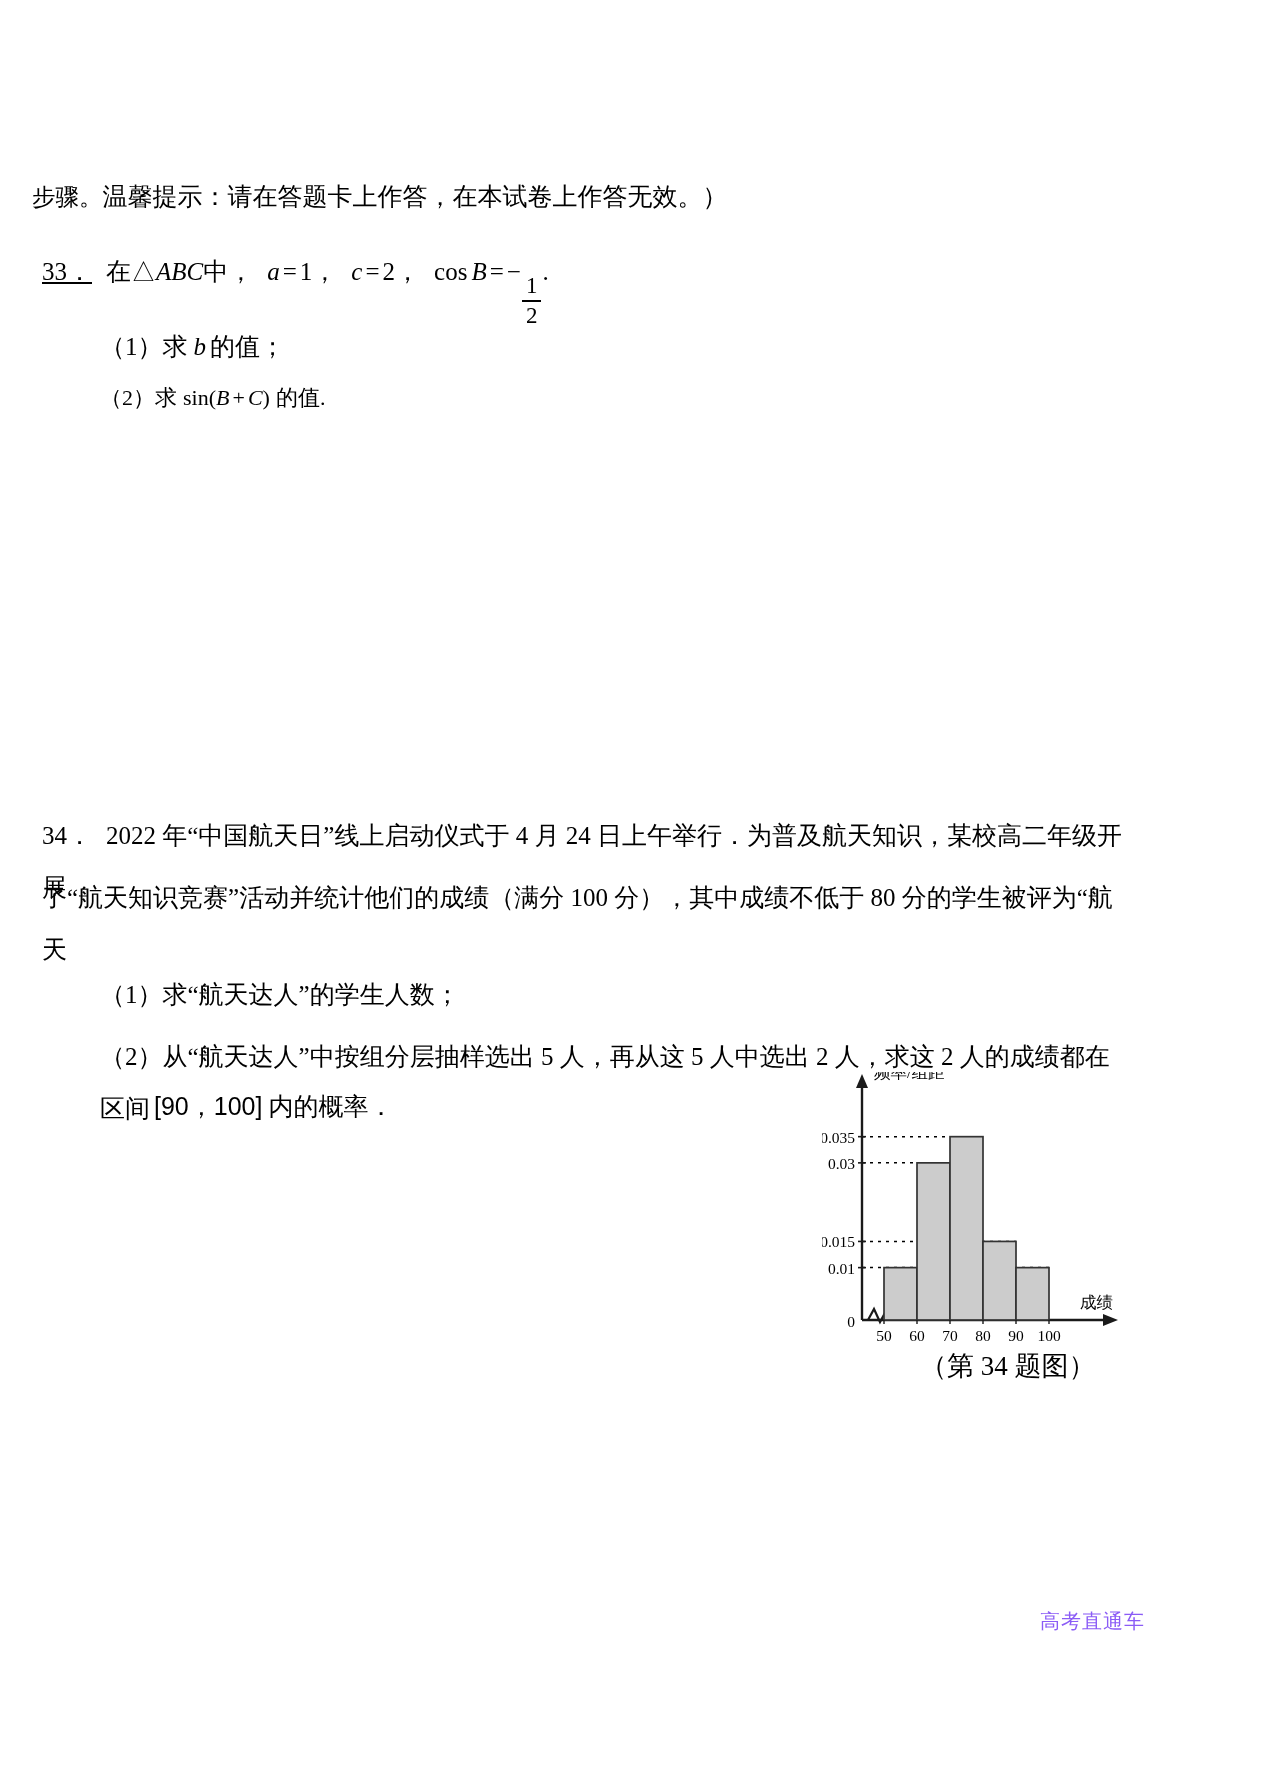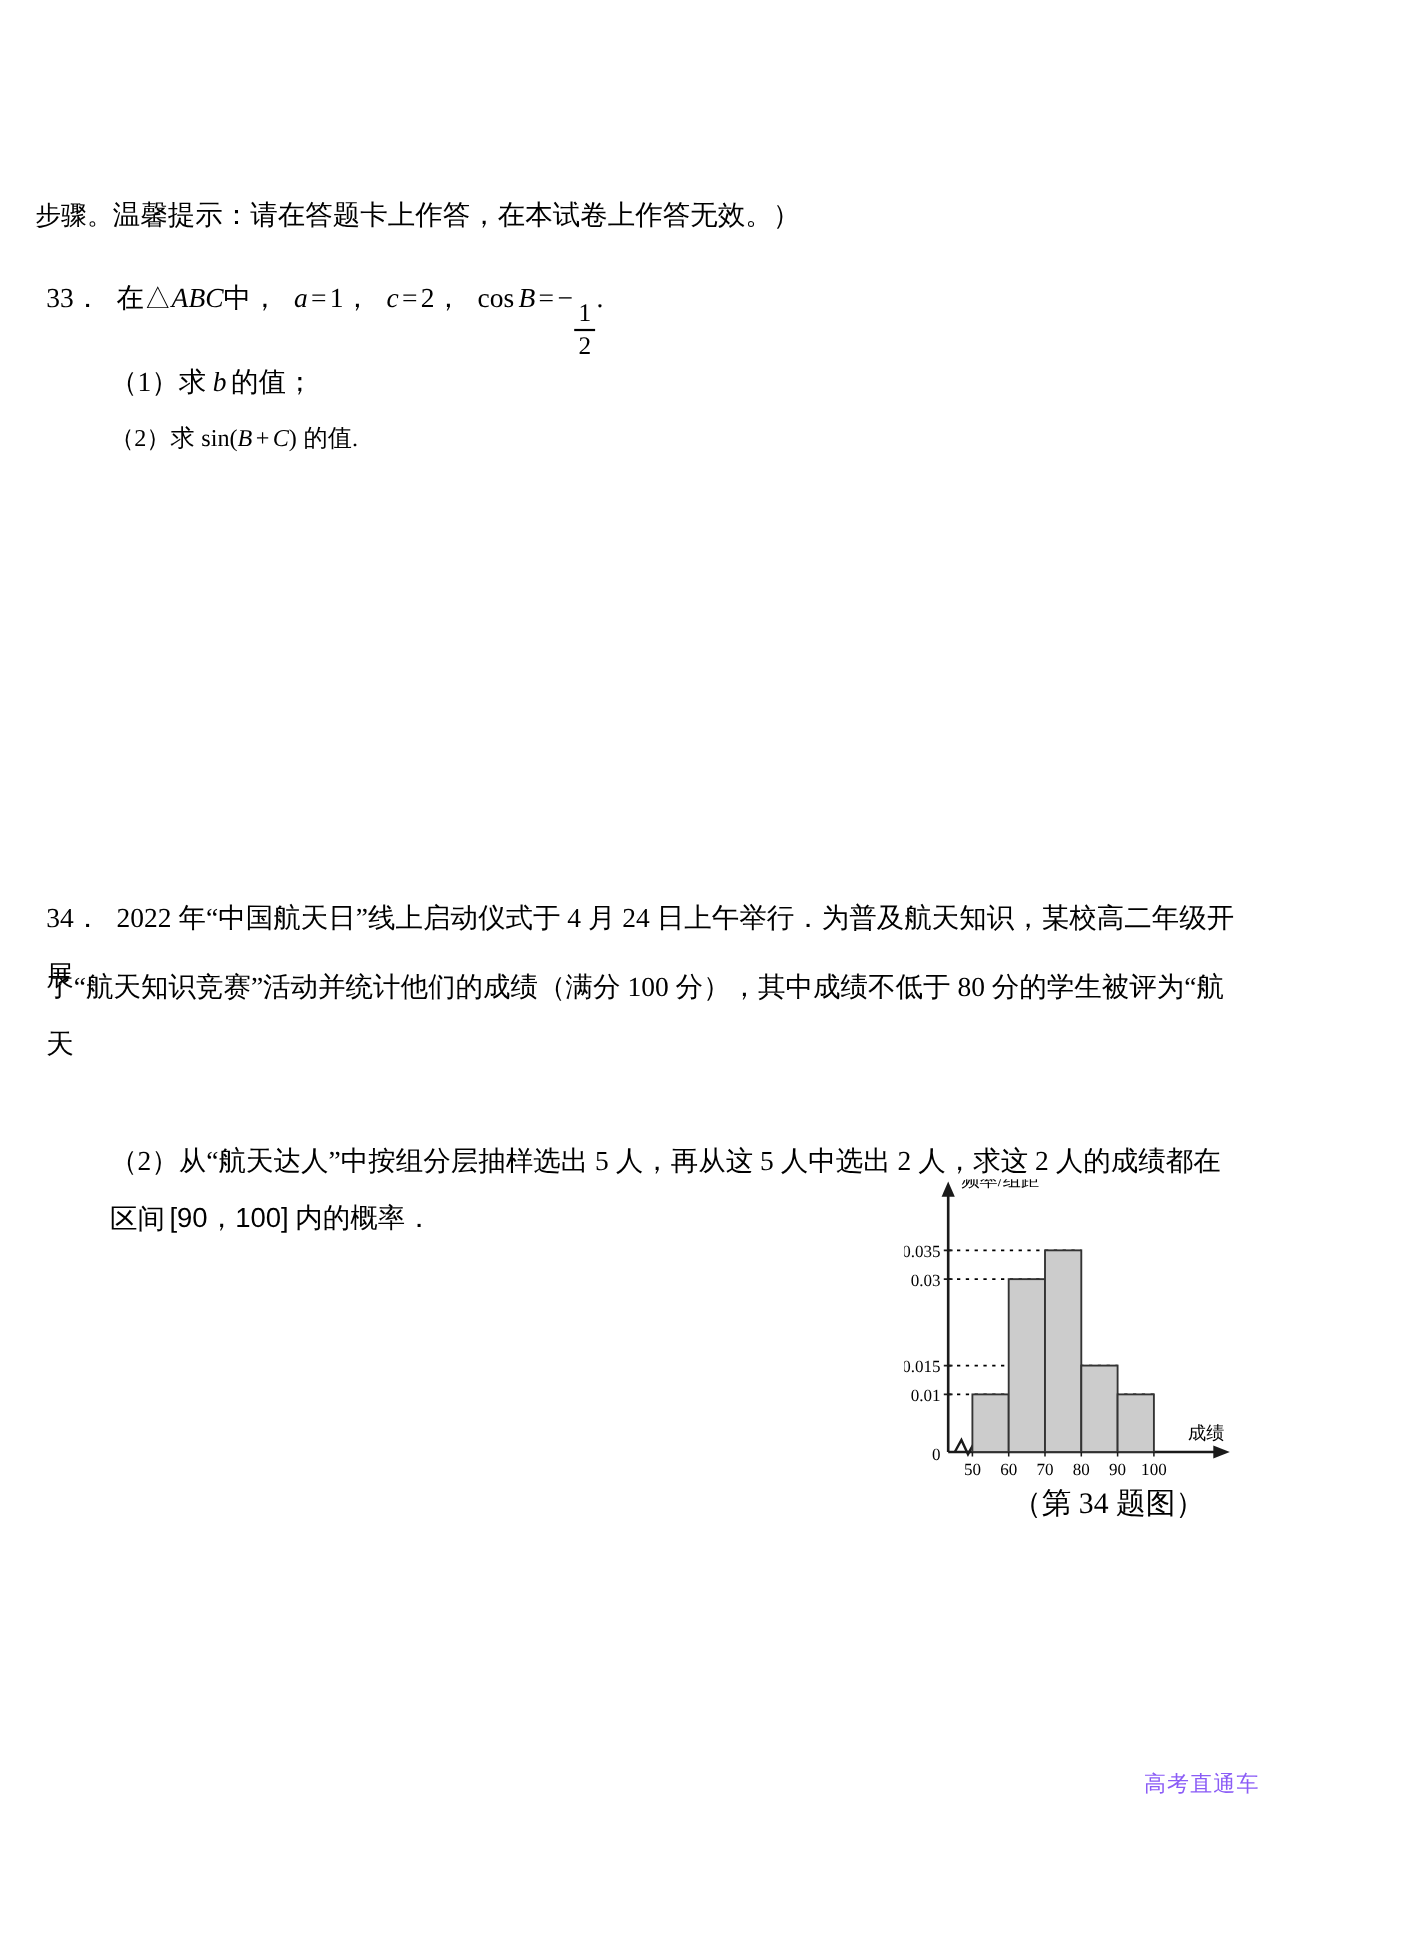--- a/index.html
+++ b/index.html
@@ -23,21 +23,21 @@
 
   .sec-head-2{
     position:absolute;left:32px;top:170px;width:1100px;
     font-size:24px;line-height:52px;
   }
   .sec-head-2 .lead{font-family:"Liberation Serif","DejaVu Serif",serif;font-size:23.5px;}
   .sec-head-2 .hl{font-family:"Liberation Sans","DejaVu Sans",sans-serif;font-size:25px;margin-top:36px;}
 
   
   .q33{position:absolute;left:42px;top:250px;width:1080px;font-size:25px;line-height:44px;}
-  .q33 .num{font-family:"Liberation Serif",serif;}
+  .q33 .num{font-family:"Liberation Serif",serif;text-decoration:underline;}
   .mi{font-style:italic;font-family:"Liberation Serif","DejaVu Serif",serif;}
   .mn{font-style:normal;font-family:"Liberation Serif","DejaVu Serif",serif;}
   .op{font-style:normal;padding:0 3px;}
   .spc{display:inline-block;width:26px;}
   .spc-s{display:inline-block;width:14px;}
 
   .frac{
     display:inline-flex;flex-direction:column;align-items:center;
     vertical-align:-0.55em;margin:0 1px;line-height:1.08;
     font-size:23px;
@@ -98,20 +98,23 @@
   <div class="q33-sub2">
     <span>（2）求</span><span class="spc-s" style="width:6px"></span><span class="mn">sin(</span><span class="mi">B</span><span class="op">+</span><span class="mi">C</span><span class="mn">)</span><span class="spc-s" style="width:6px"></span><span>的值.</span>
   </div>
 
   <div class="q34-l1">
     <span class="num">34．</span><span class="spc-s"></span><span>2022 年“中国航天日”线上启动仪式于 4 月 24 日上午举行．为普及航天知识，某校高二年级开展</span>
   </div>
   <div class="q34-l2">
     <span>了“航天知识竞赛”活动并统计他们的成绩（满分 100 分），其中成绩不低于 80 分的学生被评为“航天</span>
   </div>
+  <div class="q34-sub1">
+    <span>（1）求“航天达人”的学生人数；</span>
+  </div>
   <div class="q34-sub2">
     <span>（2）从“航天达人”中按组分层抽样选出 5 人，再从这 5 人中选出 2 人，求这 2 人的成绩都在区间</span>
   </div>
   <div class="q34-sub2b">
     <span class="interval">[90，100]</span><span class="spc-s" style="width:6px"></span><span>内的概率．</span>
   </div>
 
   <div class="chart-wrap">
     <svg id="hist-svg" width="300" height="300" viewBox="0 0 300 300">
         <line x1="40" y1="248" x2="40" y2="14" stroke="#1a1a1a" stroke-width="2.4"></line>

